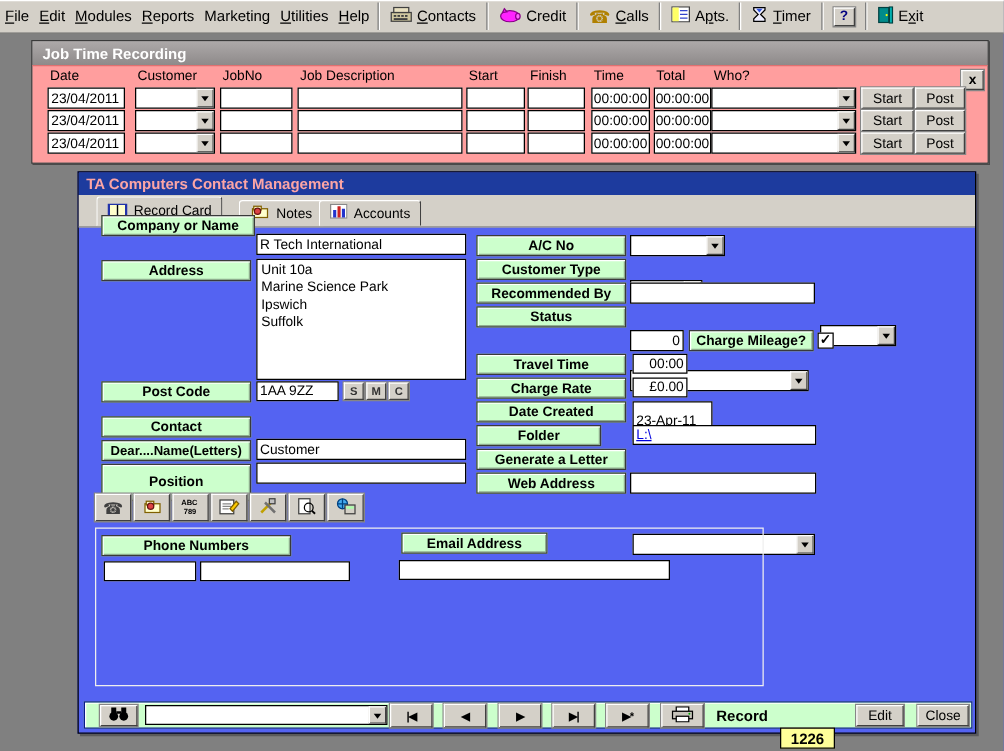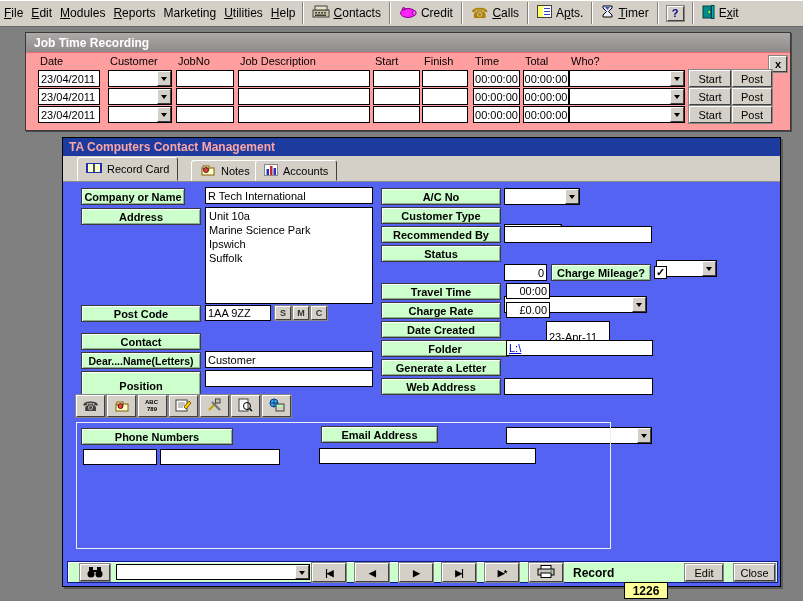--- a/index.html
+++ b/index.html
@@ -308,21 +308,21 @@
       <span><svg width="14" height="12">
             <rect x="0.5" y="0.5" width="13" height="11" fill="#fff" stroke="#888"></rect>
             <rect x="2.5" y="5" width="2.5" height="6" fill="#2233cc"></rect>
             <rect x="6" y="2" width="2.5" height="9" fill="#cc2222"></rect>
             <rect x="9.5" y="4" width="2.5" height="7" fill="#2233cc"></rect>
           </svg></span>
       <span>Accounts</span>
     </div>
   </div>
 
-  <div class="glabel" style="left:18px; top:50px; width:104px; height:17px;">Company or Name</div>
+  <div class="glabel" style="left:18px; top:34px; width:123px; height:17px;">Company or Name</div>
   <div class="tfield" style="left:142px; top:49px; width:168px; height:17px;">R Tech International</div>
 
   <div class="glabel" style="left:18px; top:70px; width:120px; height:17px;">Address</div>
   <div class="tfield multiline" style="left:142px; top:69px; width:168px; height:97px;">Unit 10a
 Marine Science Park
 Ipswich
 Suffolk</div>
 
   <div class="glabel" style="left:18px; top:167px; width:120px; height:17px;">Post Code</div>
   <div class="tfield" style="left:142px; top:167px; width:66px; height:16px;">1AA 9ZZ</div>
@@ -416,23 +416,23 @@
   <div class="glabel" style="left:488px; top:126px; width:100px; height:17px;">Charge Mileage?</div>
   <div class="checkbox" style="left:591px; top:128px;">✓</div>
 
   <div class="glabel" style="left:318px; top:145px; width:120px; height:17px;">Travel Time</div>
   <div class="tfield right" style="left:443px; top:145px; width:44px; height:16px;">00:00</div>
 
   <div class="glabel" style="left:318px; top:164px; width:120px; height:17px;">Charge Rate</div>
   <div class="tfield right" style="left:443px; top:164px; width:44px; height:16px;">£0.00</div>
 
   <div class="glabel" style="left:318px; top:183px; width:120px; height:17px;">Date Created</div>
-  <div class="tfield" style="left:443px; top:183px; width:64px; height:32px;margin-left:40px;">23-Apr-11</div>
-
-  <div class="glabel" style="left:318px; top:202px; width:128px; height:17px;">Folder</div>
+  <div class="tfield" style="left:443px; top:183px; width:64px; height:32px;">23-Apr-11</div>
+
+  <div class="glabel" style="left:318px; top:202px; width:100px; height:17px;">Folder</div>
   <div class="tfield" style="left:443px; top:202px; width:147px; height:16px;">
       <span class="link">L:\</span>
     </div>
 
   <div class="glabel" style="left:318px; top:221px; width:120px; height:17px;">Generate a Letter</div>
   <div class="tfield combo" style="left:443px; top:221px; width:146px; height:17px;">
       <span></span>
       <span class="arrow"></span>
     </div>
 

